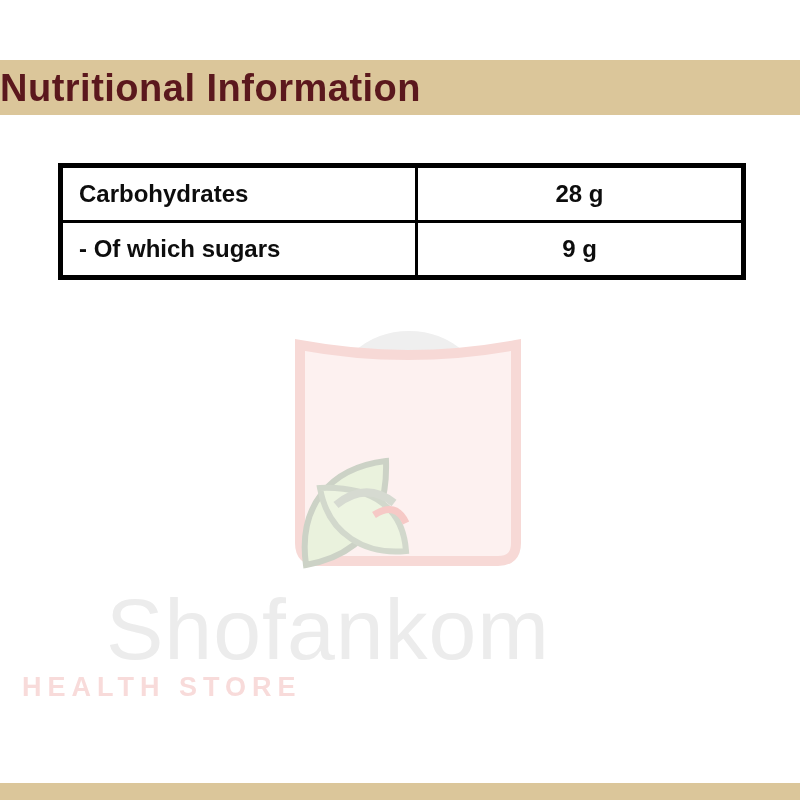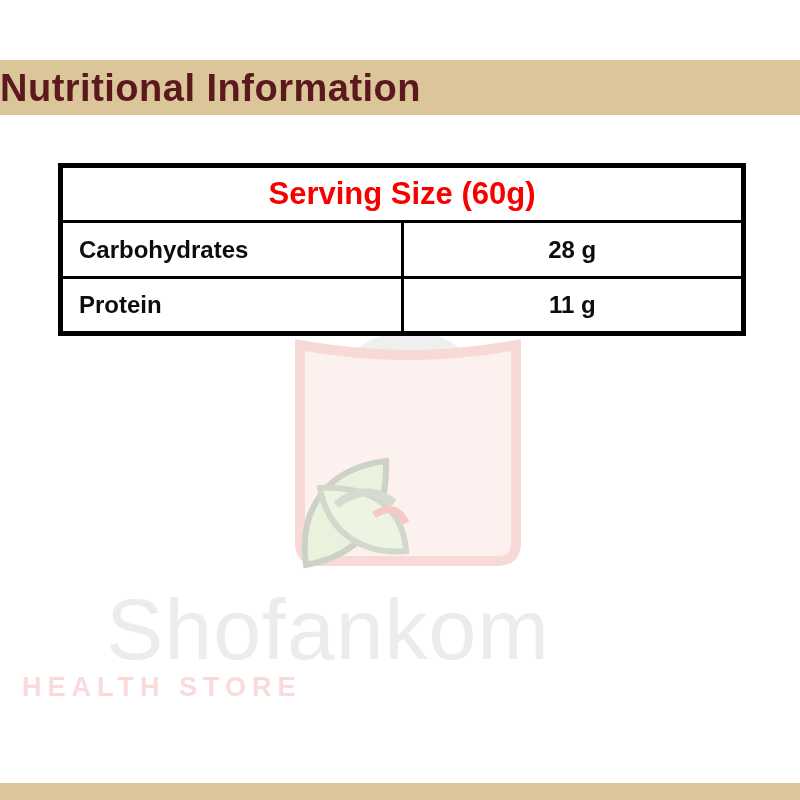--- a/index.html
+++ b/index.html
@@ -73,27 +73,24 @@
 </div>
 <div class="wm-brand">Shofankom</div>
 <div class="wm-tagline">HEALTH STORE</div>
 
 <div class="banner">
   <div class="title">Nutritional Information</div>
 </div>
 
 <table class="ntable">
   <tbody>
-      <tr>
-    <th class="serving" colspan="2">Serving Size (60g)</th>
-  </tr>
   <tr>
     <td class="label">Carbohydrates</td>
     <td class="value">28 g</td>
   </tr>
   <tr>
-    <td class="label">Protein</td>
-    <td class="value">11 g</td>
+    <td class="label">- Of which sugars</td>
+    <td class="value">9 g</td>
   </tr>
 </tbody>
   </table>
 
 <div class="footer-bar"></div>
 
 </body></html>

